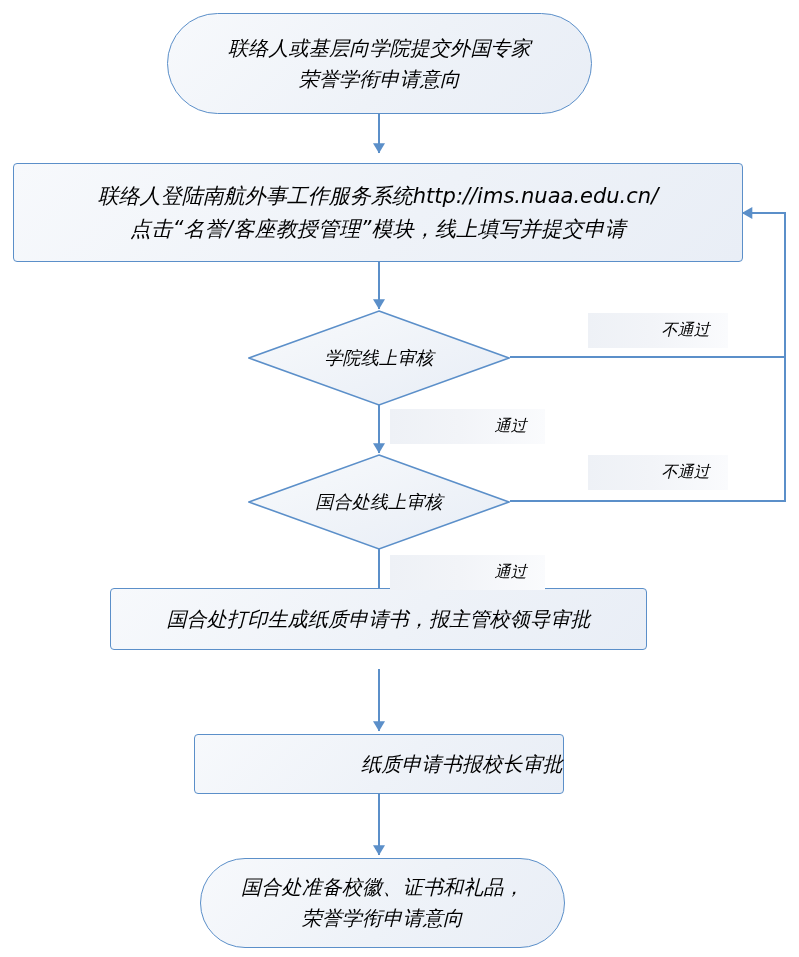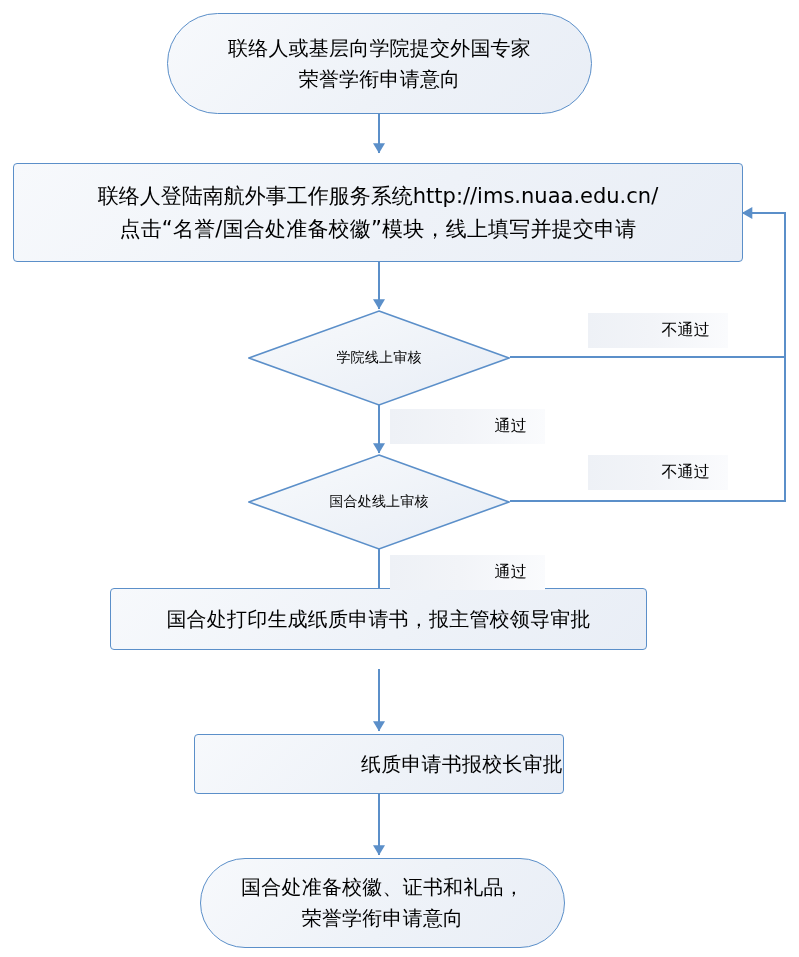--- a/index.html
+++ b/index.html
@@ -10,20 +10,21 @@
   }
   body {
     font-family: "DejaVu Sans", "Liberation Sans", sans-serif;
   }
   #canvas {
     position: relative;
     width: 799px;
     height: 957px;
     background: #ffffff;
     overflow: hidden;
+    font-style: italic;
   }
   #wiring {
     position: absolute;
     top: 0;
     left: 0;
     width: 799px;
     height: 957px;
   }
   .node {
     position: absolute;
@@ -63,21 +64,21 @@
   }
   .diamond-label {
     position: absolute;
     top: 0;
     left: 0;
     width: 100%;
     height: 100%;
     display: flex;
     align-items: center;
     justify-content: center;
-    font-size: 14px;
+    font-size: 18px;
     color: #000000;
     white-space: nowrap;
     letter-spacing: 0.2px;
   }
   .edge-label {
     position: absolute;
     box-sizing: border-box;
     background: linear-gradient(90deg, #eef1f6 0%, #f2f4f8 45%, #fafbfd 100%);
     display: flex;
     align-items: center;
@@ -137,21 +138,21 @@
     </g>
   </svg>
 
   <div class="node stadium" style="left:167px; top:13px; width:425px; height:101px;">
     <span class="line">联络人或基层向学院提交外国专家</span>
     <span class="line">荣誉学衔申请意向</span>
   </div>
 
   <div class="node rect" style="left:13px; top:163px; width:730px; height:99px; font-size:21px;">
     <span class="line url">联络人登陆南航外事工作服务系统http://ims.nuaa.edu.cn/</span>
-    <span class="line">点击“名誉/国合处准备校徽”模块，线上填写并提交申请</span>
+    <span class="line">点击“名誉/客座教授管理”模块，线上填写并提交申请</span>
   </div>
 
   <div class="diamond-wrap" style="left:248px; top:310px; width:262px; height:96px;">
     <svg width="262" height="96" viewBox="0 0 262 96">
       <defs>
         <linearGradient id="dg1" x1="0" y1="0" x2="1" y2="1">
           <stop offset="0%" stop-color="#f8fafc"></stop>
           <stop offset="60%" stop-color="#eef2f8"></stop>
           <stop offset="100%" stop-color="#e7edf6"></stop>
         </linearGradient>

